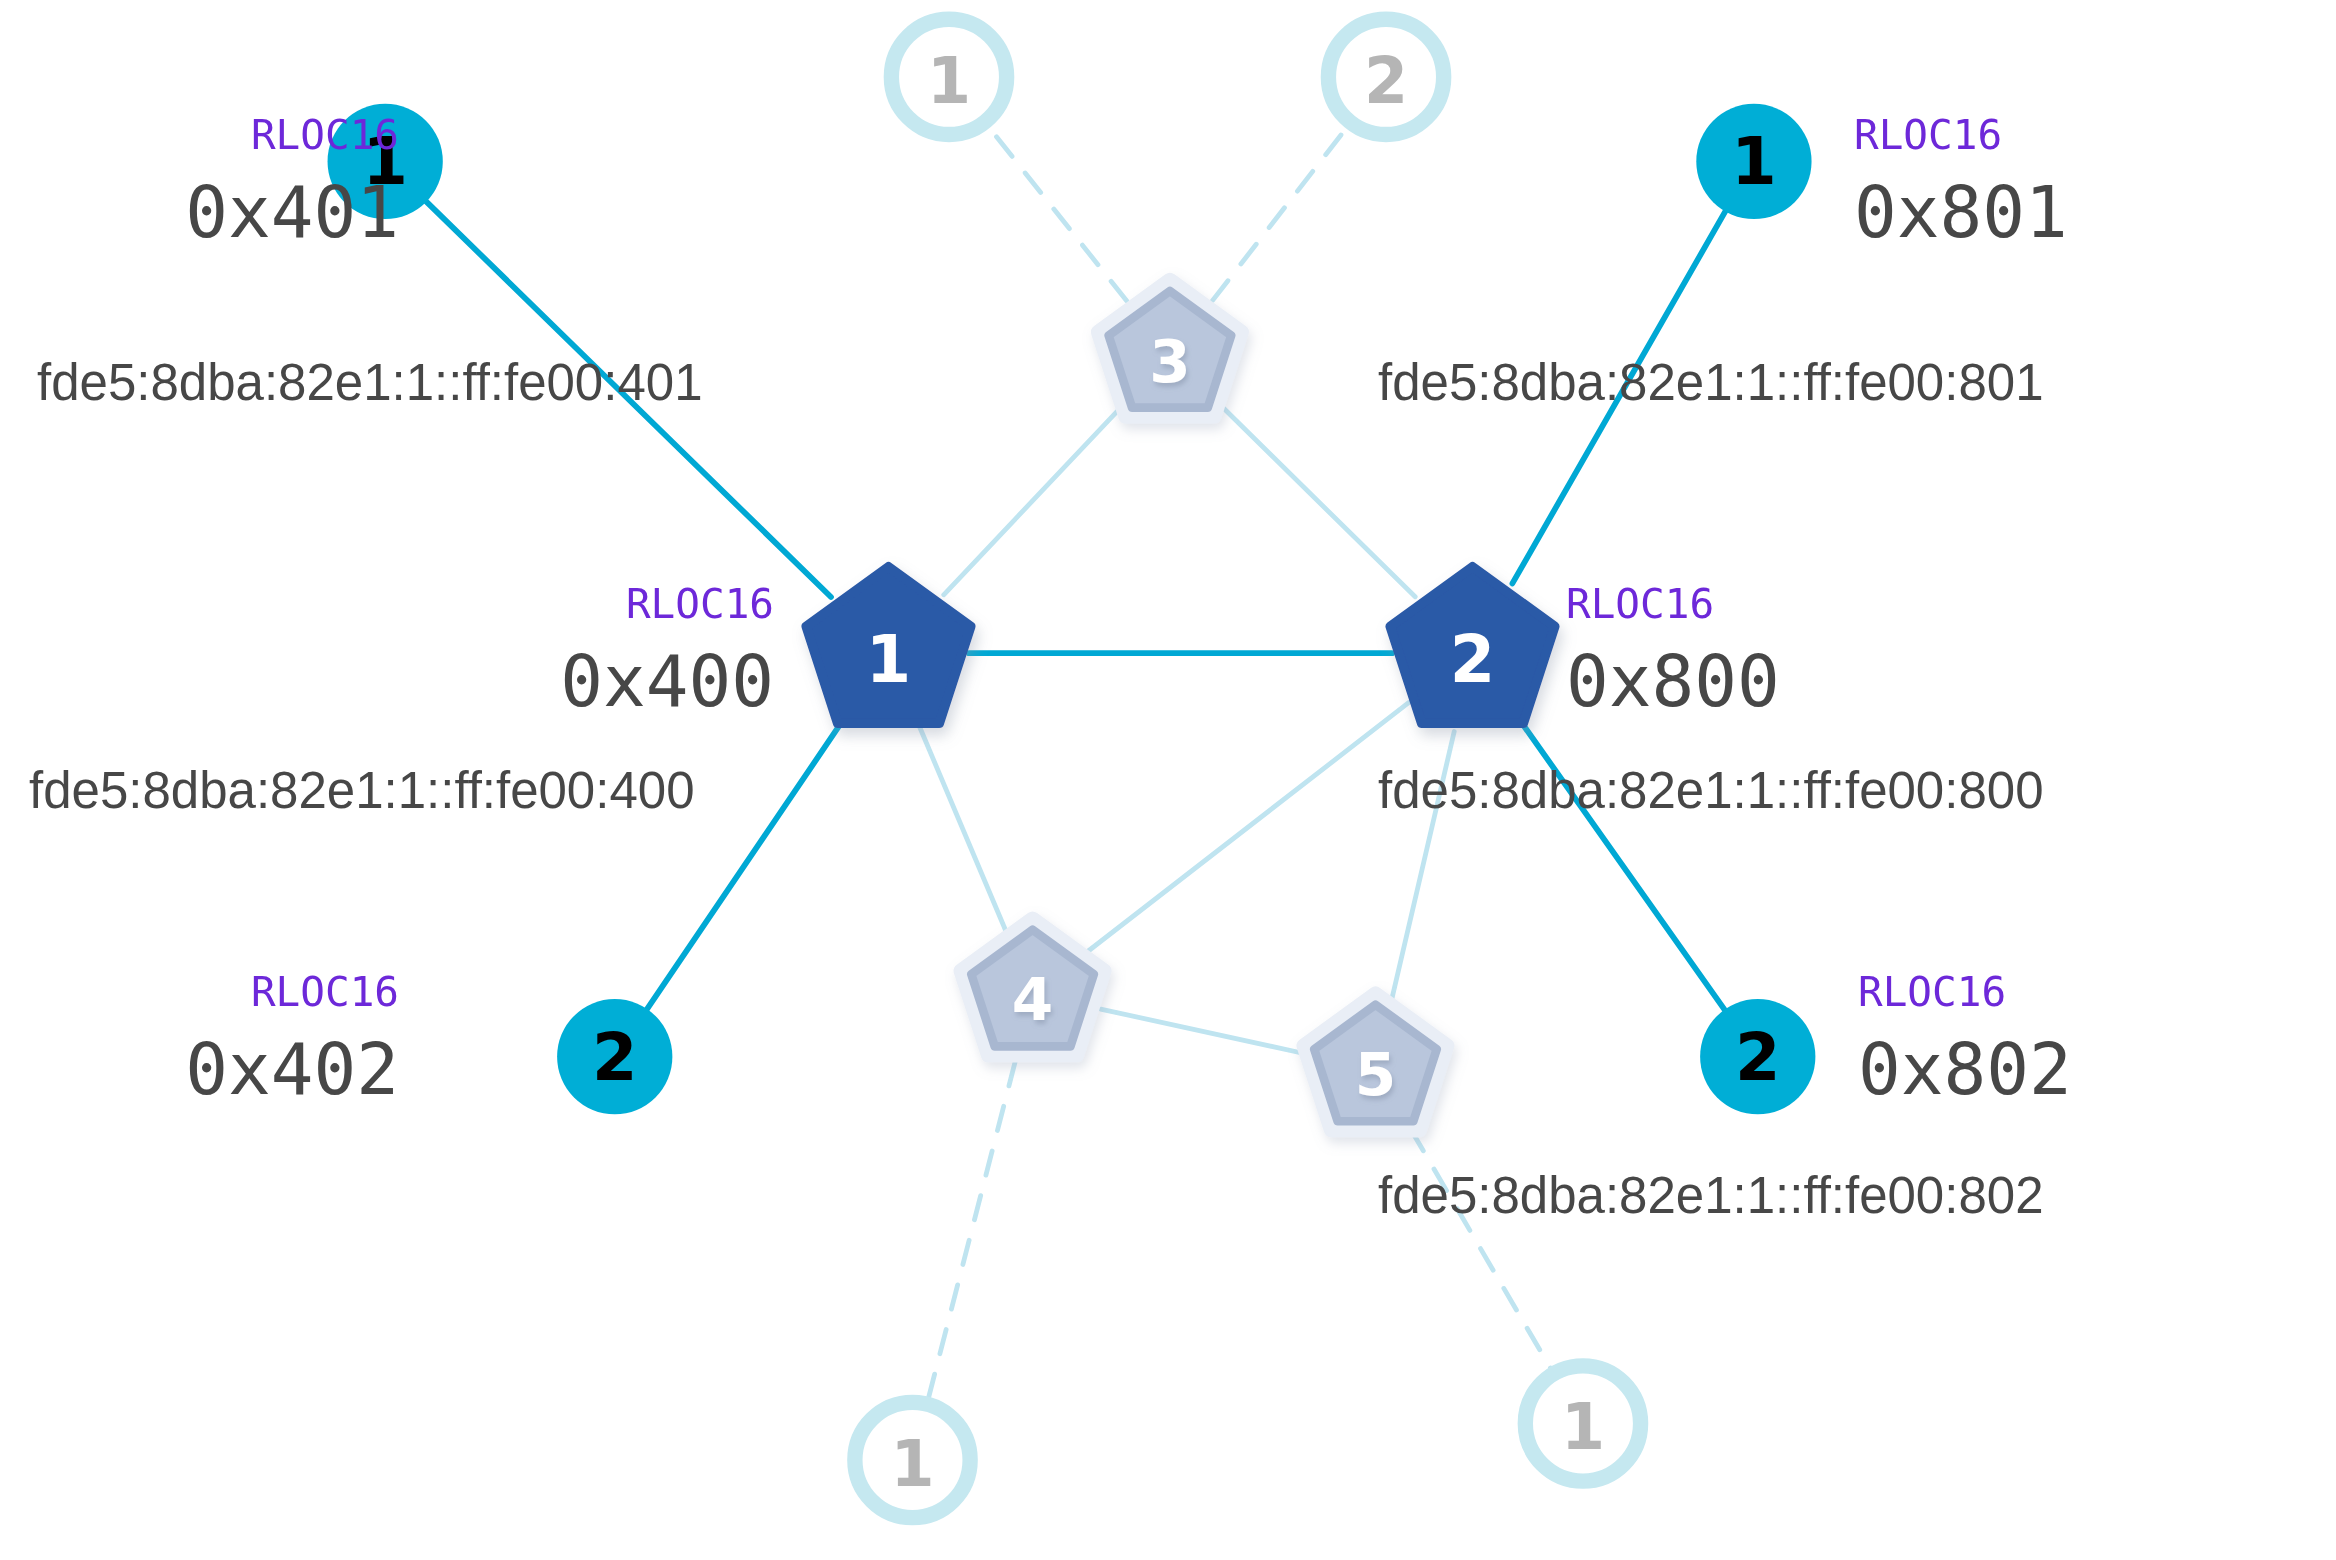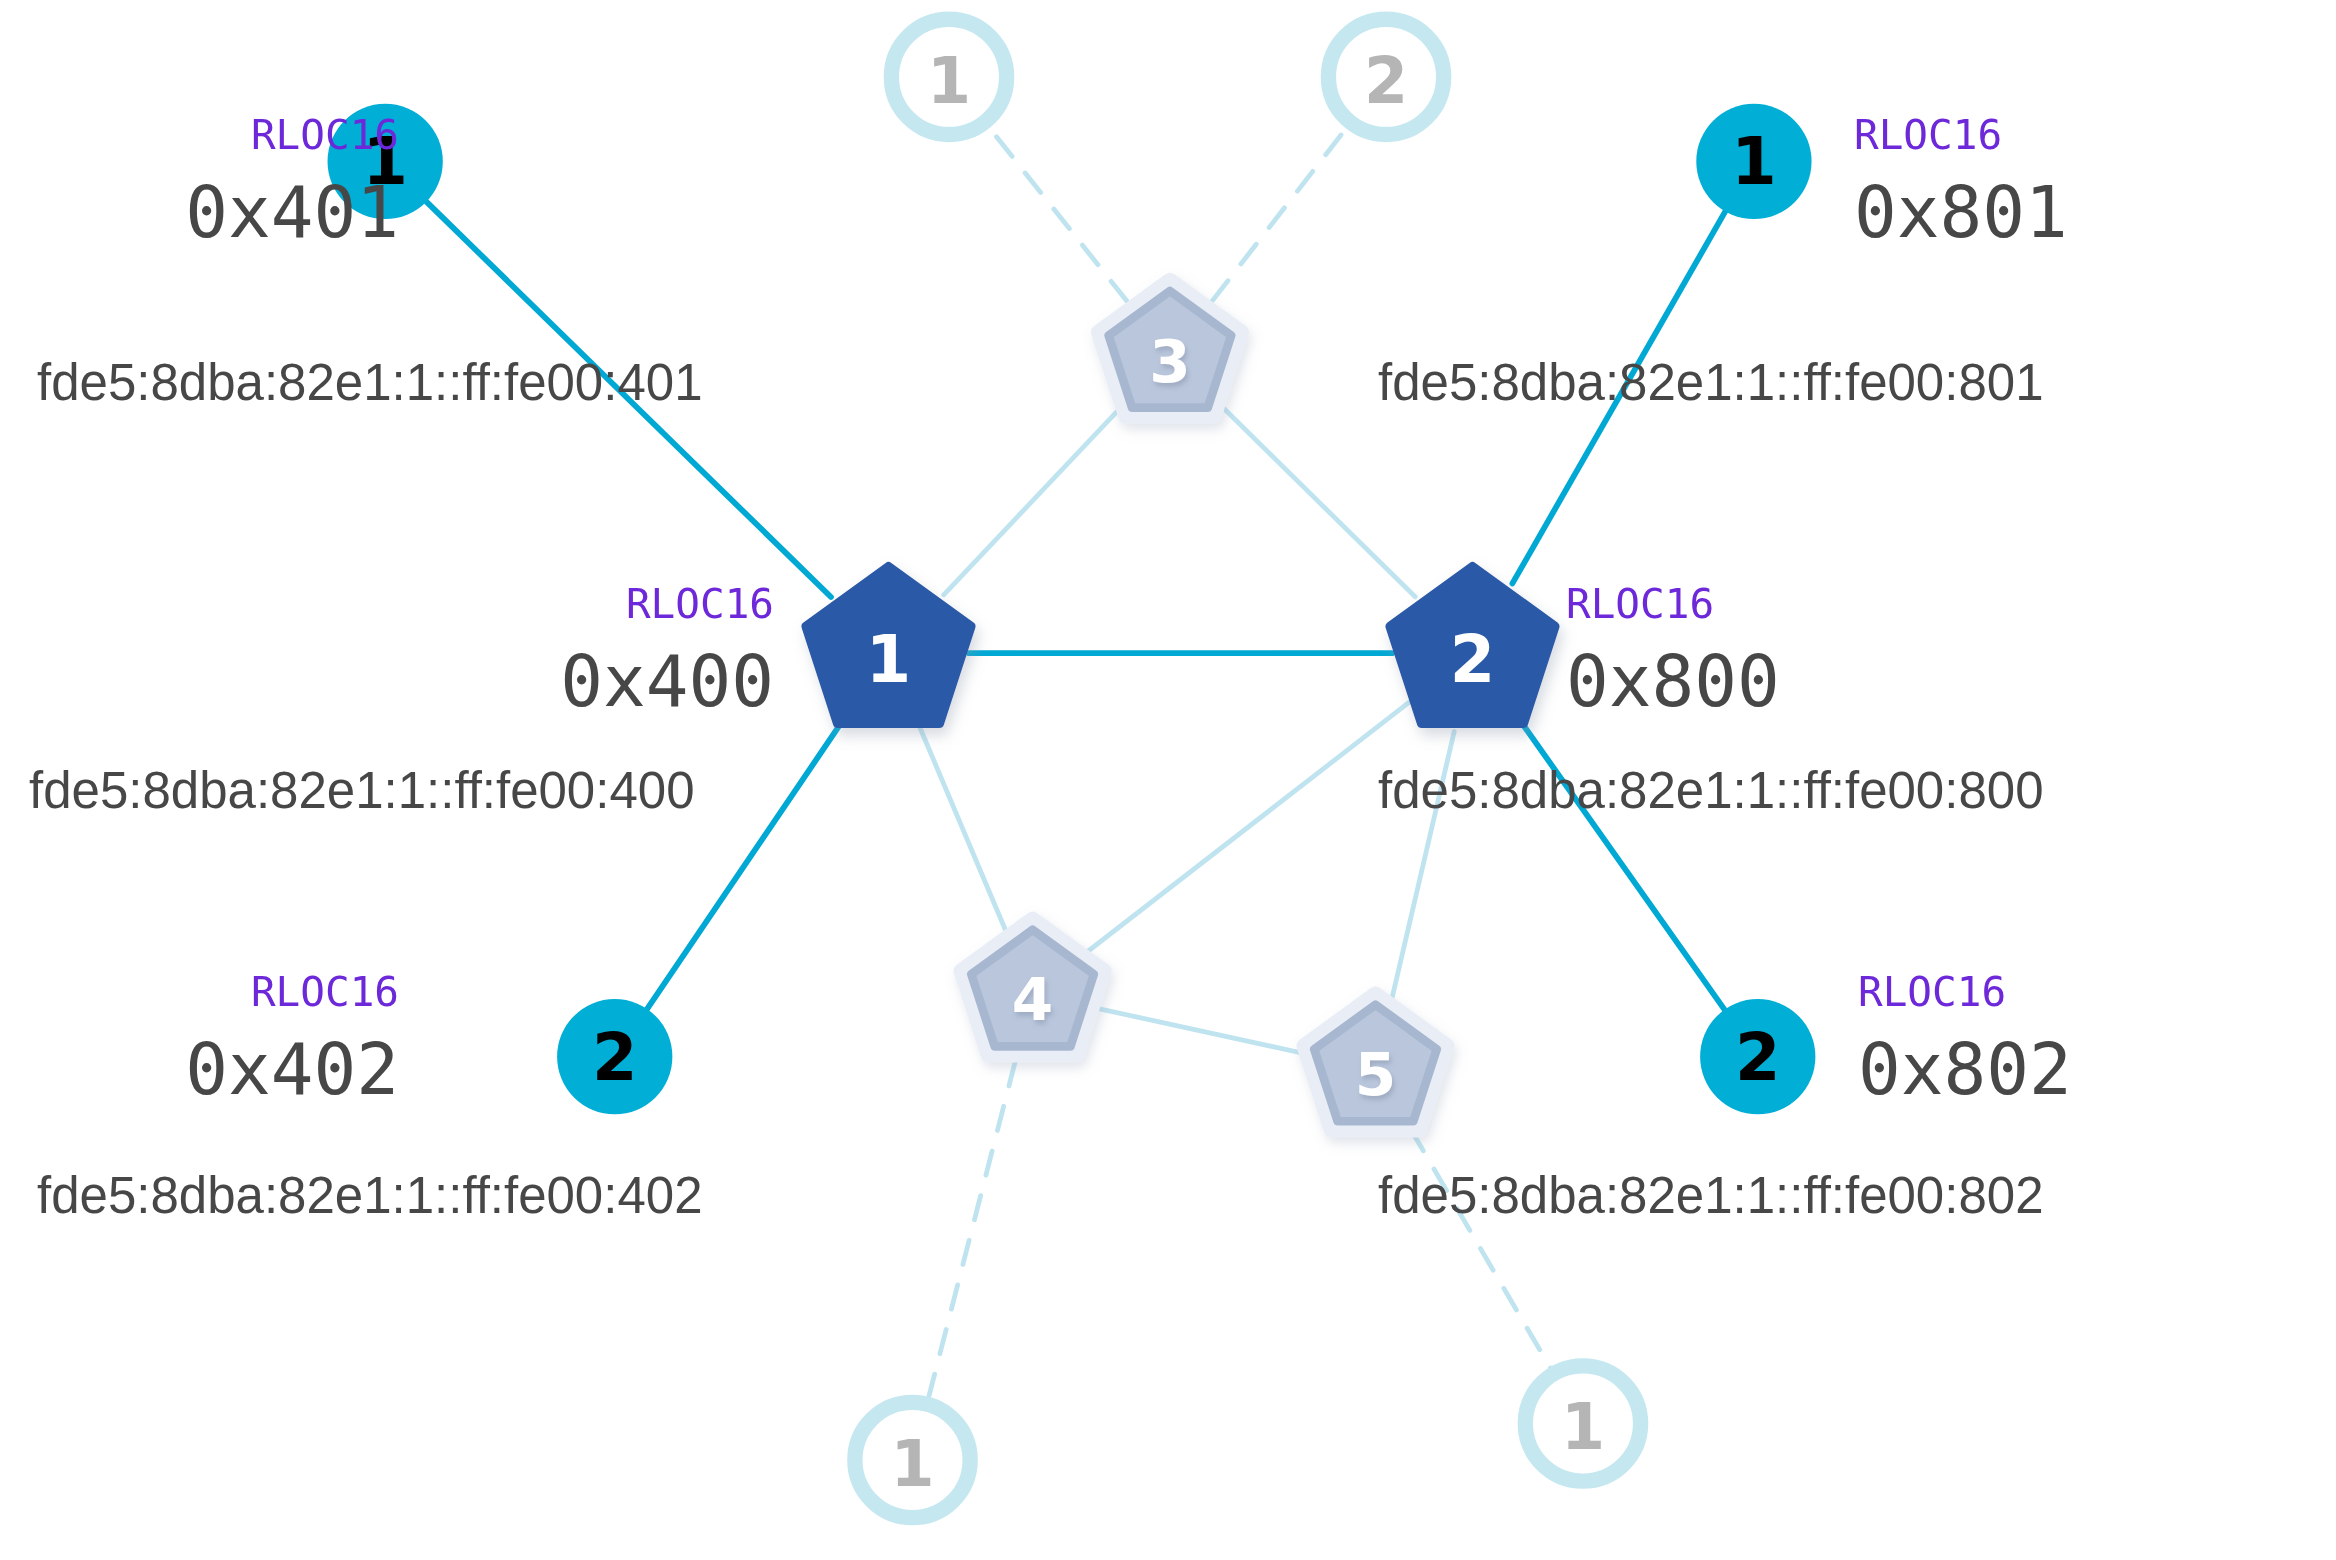--- a/index.html
+++ b/index.html
@@ -156,21 +156,20 @@
   <div class="label-group align-left" style="left:1854px; top:115px; width:403px;">
     <div class="rloc-caption">RLOC16</div>
     <div class="rloc-value">0x801</div>
   </div>
   <div class="ipv6-line align-left" style="left:1378px; top:357px;text-align:right;">fde5:8dba:82e1:1::ff:fe00:801</div>
 
   <div class="label-group align-right" style="left:144px; top:972px; width:255px;">
     <div class="rloc-caption">RLOC16</div>
     <div class="rloc-value">0x402</div>
   </div>
-  <div class="ipv6-line align-left" style="left:37px; top:1170px;">fde5:8dba:82e1:1::ff:fe00:402</div>
 
   <div class="label-group align-left" style="left:1858px; top:972px; width:403px;">
     <div class="rloc-caption">RLOC16</div>
     <div class="rloc-value">0x802</div>
   </div>
   <div class="ipv6-line align-left" style="left:1378px; top:1170px;text-align:center;">fde5:8dba:82e1:1::ff:fe00:802</div>
 
   <div class="label-group align-right" style="left:519px; top:584px; width:255px;">
     <div class="rloc-caption">RLOC16</div>
     <div class="rloc-value">0x400</div>

